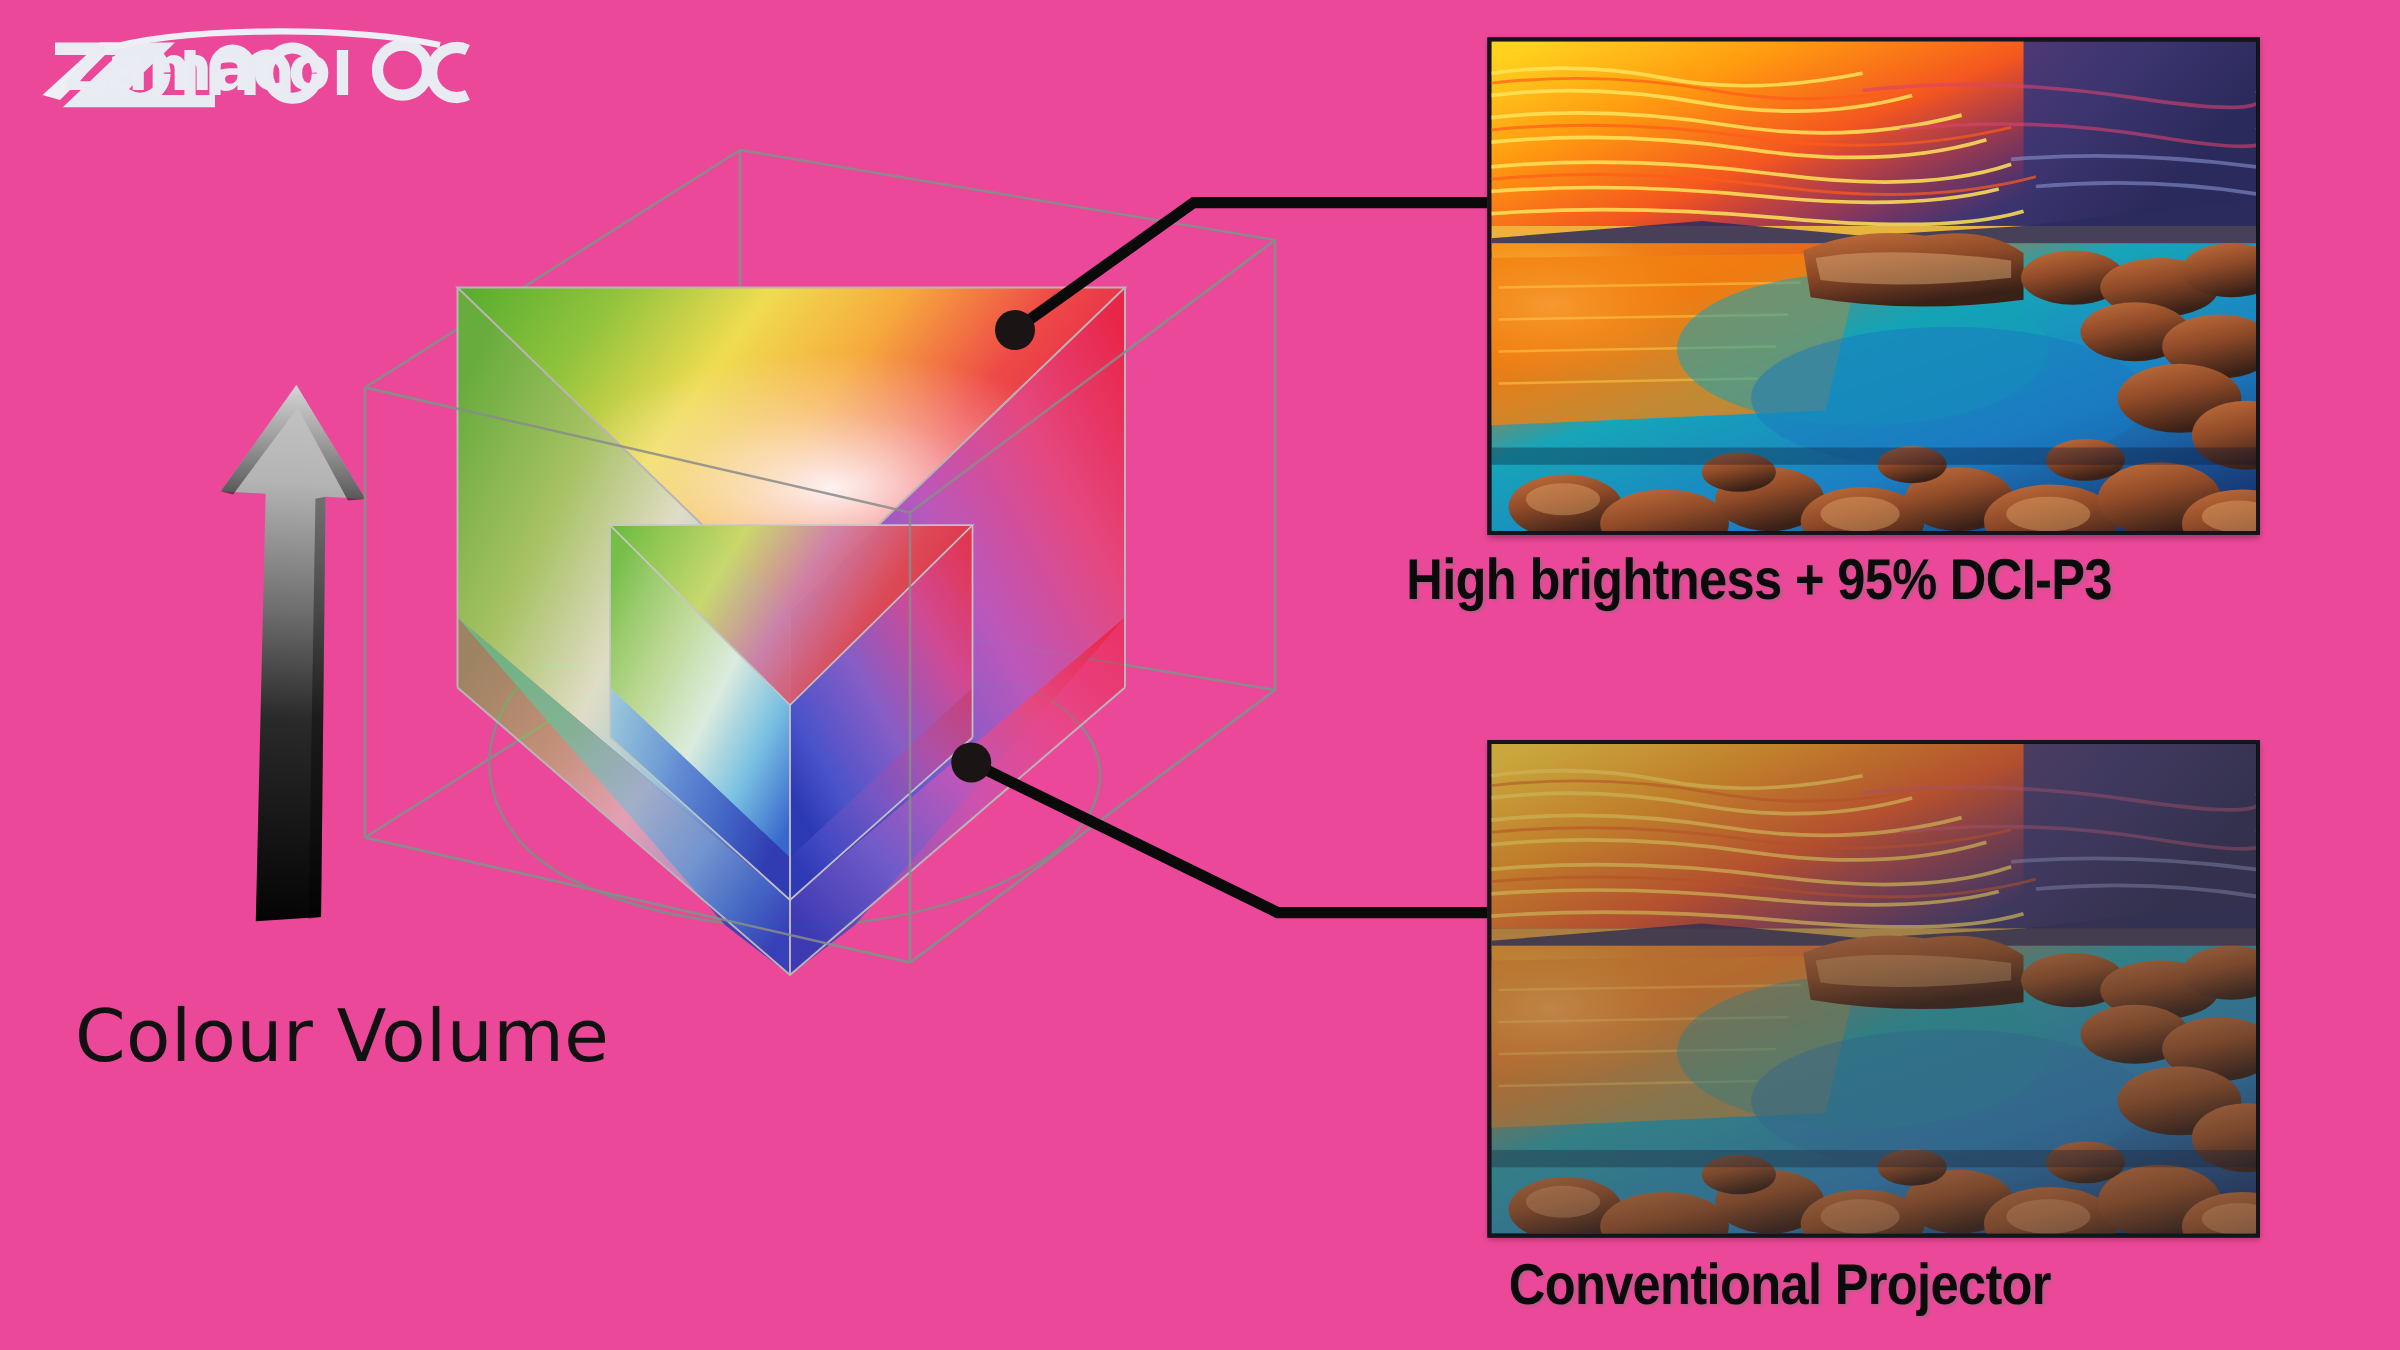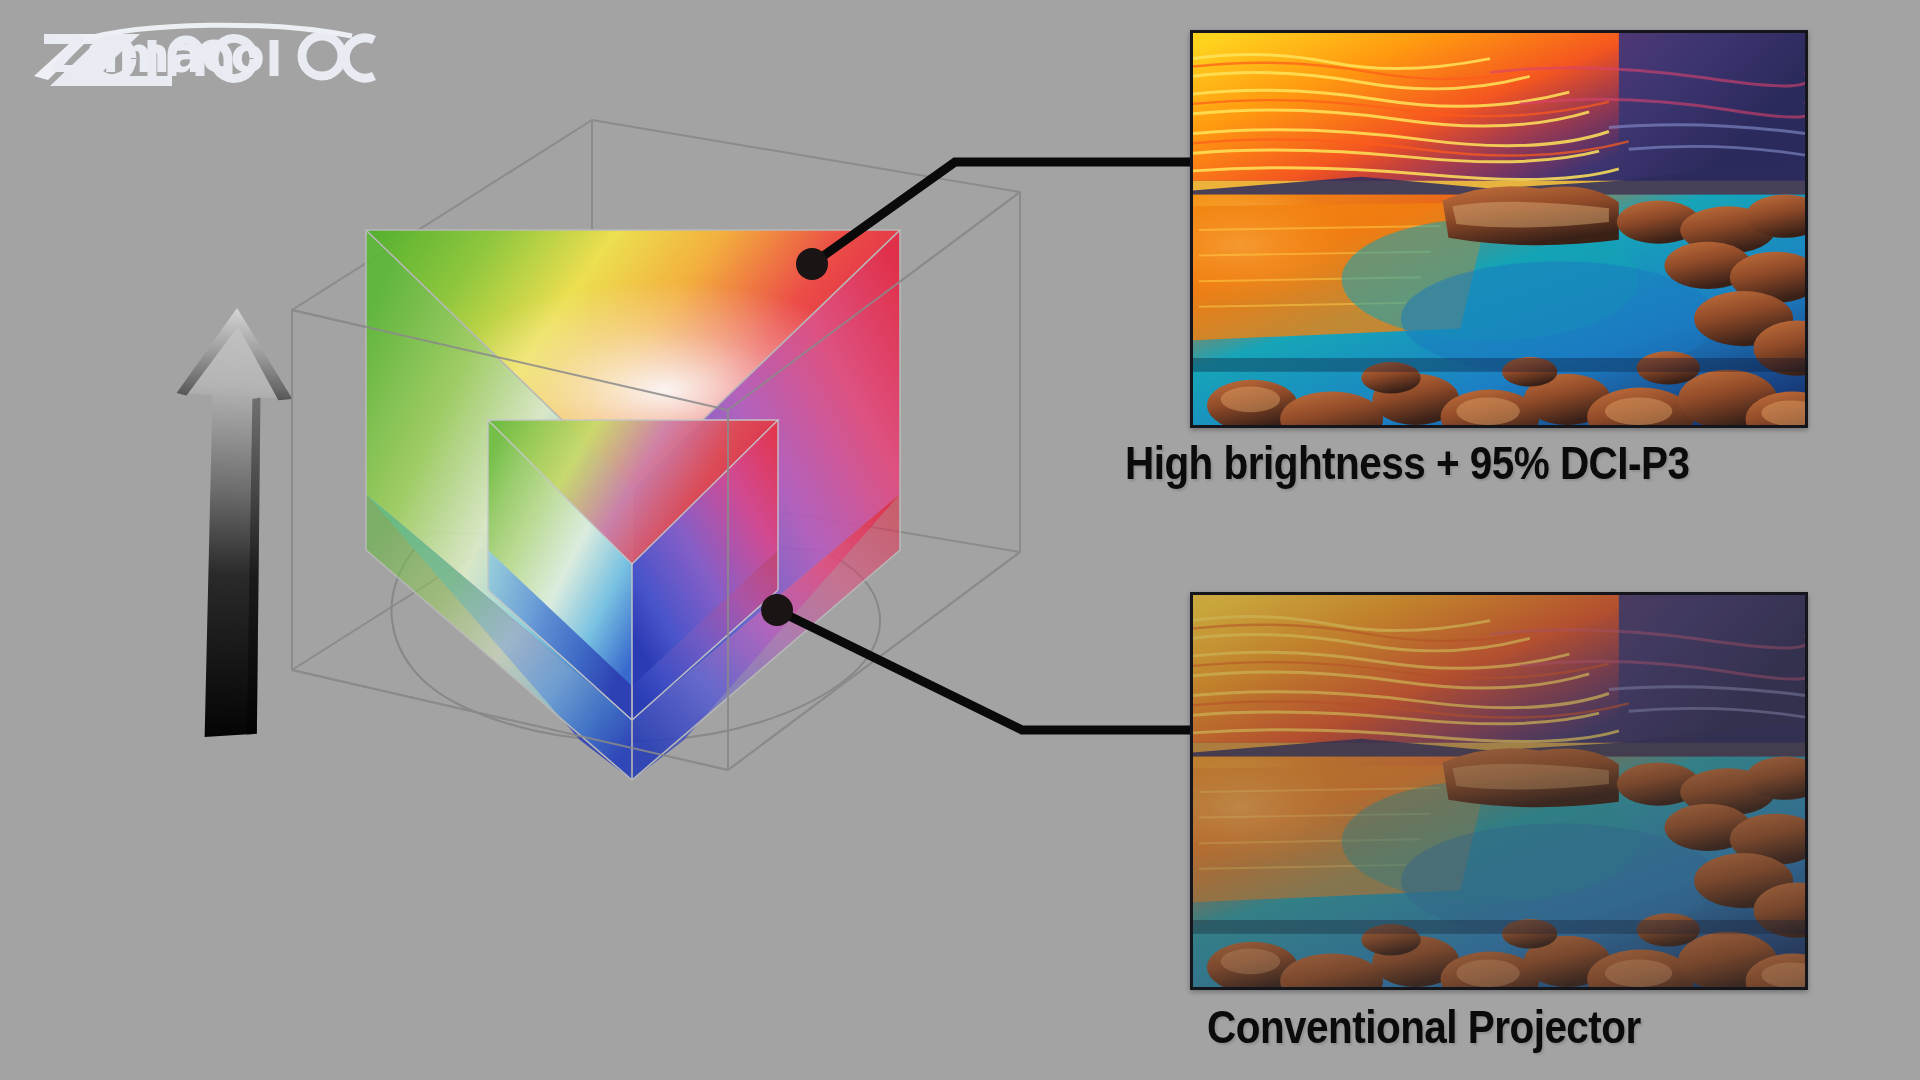--- a/index.html
+++ b/index.html
@@ -3,21 +3,21 @@
 <meta charset="utf-8">
 <title>Colour Volume Comparison</title>
 <style>
   * { margin:0; padding:0; box-sizing:border-box; }
   html, body {
     width:1920px; height:1080px;
     background:#ffffff;
     font-family:"Liberation Sans", sans-serif;
     overflow:hidden;
   }
-  #stage { position:relative; width:1920px; height:1080px; background:#a3a3a3; }
+  #stage { position:relative; width:1920px; height:1080px; background:#ec4899; }
 
   
   #watermark {
     position:absolute; left:22px; top:14px;
     width:380px; height:72px;
     opacity:1; pointer-events:none;
   }
 
   
   #brightness-arrow { position:absolute; left:140px; top:300px; width:180px; height:440px; }
@@ -103,20 +103,21 @@
         <stop offset="100%" stop-color="#101010"></stop>
       </linearGradient>
     </defs>
     <g transform="rotate(3 90 220)">
       <polygon points="86,8 146,96 114,96 128,432 76,438 66,96 30,96" fill="url(#arrowGrad)"></polygon>
       <polygon points="86,8 146,96 132,98 88,26 40,98 30,96" fill="url(#arrowEdge)" opacity=".55"></polygon>
       <polygon points="114,96 128,432 118,434 106,98" fill="#000" opacity=".35"></polygon>
     </g>
   </svg>
 
+  <div id="colour-volume-title">Colour Volume</div>
 
   <svg id="diagram" viewBox="0 0 760 930">
     <defs>
 
       <linearGradient id="bigTop" x1="0" y1="0" x2="1" y2="0.35">
         <stop offset="0%" stop-color="#4fb02b"></stop>
         <stop offset="22%" stop-color="#8fc93a"></stop>
         <stop offset="42%" stop-color="#f0e24d"></stop>
         <stop offset="60%" stop-color="#f7b03a"></stop>
         <stop offset="80%" stop-color="#ef4b44"></stop>

